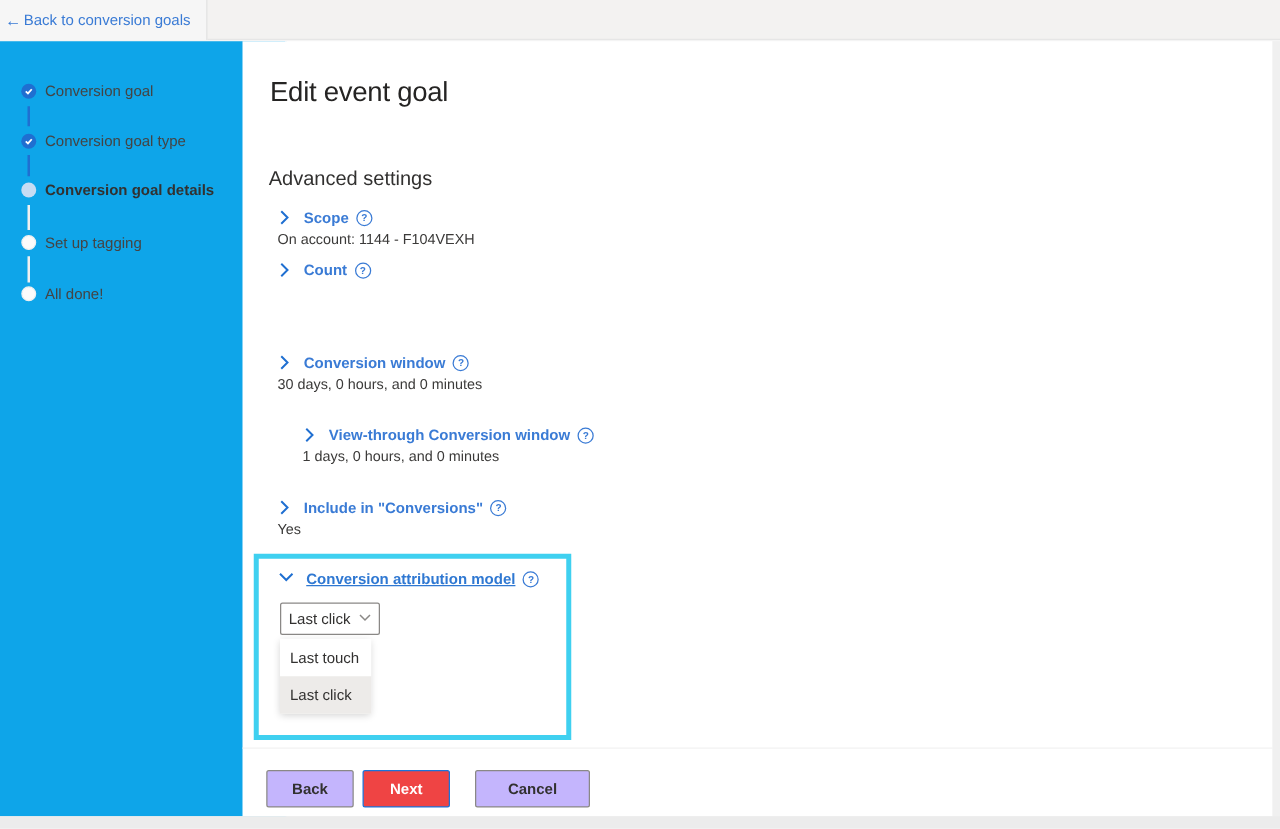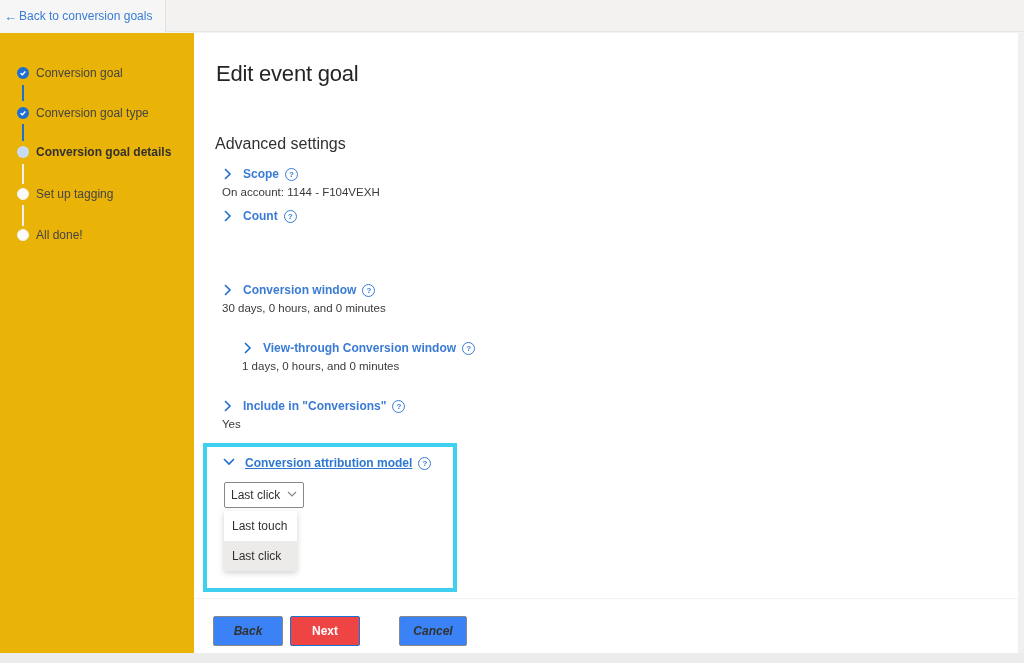--- a/index.html
+++ b/index.html
@@ -16,21 +16,21 @@
   }
   .back-link {
     position: absolute; left: 0; top: 0; height: 32px; width: 166px;
     display: flex; align-items: center; padding-left: 4px;
     color: #3a7bd5; font-size: 12px; text-decoration: none;
     border-right: 1px solid #e1e1e1; background: #f6f6f6;
   }
   .back-link .arrow { font-size: 13px; margin-right: 2px; }
   .sidebar {
     position: absolute; left: 0; top: 33px; width: 229px; height: 620px;
-    background: #eab308; border-right: 1px solid #ececec;
+    background: #0ea5e9; border-right: 1px solid #ececec;
   }
   .step {
     position: absolute; left: 0; display: flex; align-items: center; height: 20px;
   }
   .step .dot {
     position: absolute; left: 17px; width: 12px; height: 12px; border-radius: 50%;
     display: flex; align-items: center; justify-content: center;
   }
   .dot.done { background: #1f6fd1; }
   .dot.done svg { width: 8px; height: 8px; }
@@ -88,21 +88,21 @@
   .option.selected { background: #edebe9; }
 
   .footer-divider {
     position: absolute; left: 0; top: 565px; width: 824px; height: 1px; background: #f2f2f2;
   }
   .btn {
     position: absolute; top: 583px; height: 30px; font-size: 12px; font-weight: bold;
     display: flex; align-items: center; justify-content: center; border-radius: 2px;
     font-family: "Liberation Sans", sans-serif;
   }
-  .btn.secondary { background: #3b82f6; border: 1px solid #8a8886; color: #323130; font-style: italic; }
+  .btn.secondary { background: #c4b5fd; border: 1px solid #8a8886; color: #323130; }
   .btn.primary { background: #ef4444; border: 1px solid #1a73d9; color: #fff; }
   .bottom-bar {
     position: absolute; left: 0; top: 653px; width: 1024px; height: 10px; background: #ececec;
   }
   .right-edge { position: absolute; left: 1018px; top: 33px; width: 6px; height: 620px; background: #f0f0f0; }
 </style>
 </head>
 <body>
 
 <div class="topbar">
@@ -239,17 +239,17 @@
 
   <div class="dropdown">
     <div class="option">Last touch</div>
     <div class="option selected">Last click</div>
   </div>
 
   <div class="footer-divider"></div>
 
   <button class="btn secondary" style="left:19px;width:70px;">Back</button>
   <button class="btn primary" style="left:96px;width:70px;">Next</button>
-  <button class="btn secondary" style="left:205px;width:68px;">Cancel</button>
+  <button class="btn secondary" style="left:186px;width:92px;">Cancel</button>
 </div>
 
 <div class="right-edge"></div>
 <div class="bottom-bar"></div>
 
 </body></html>

